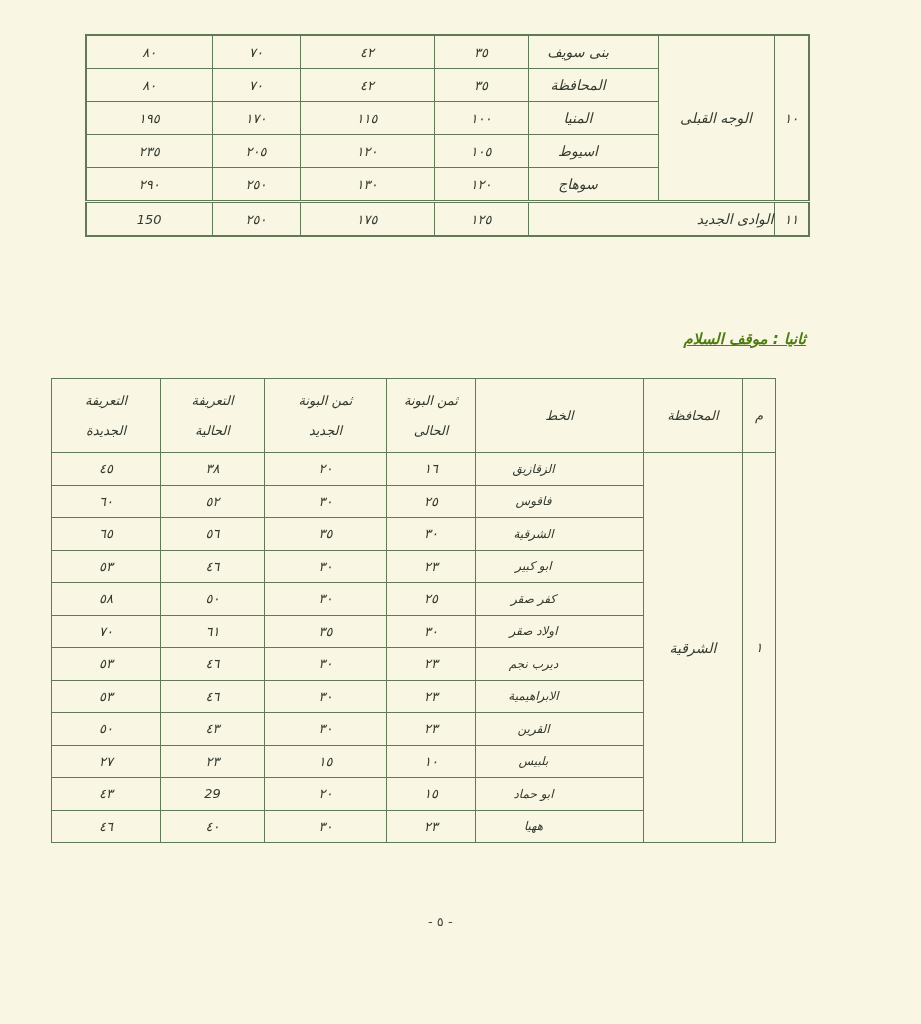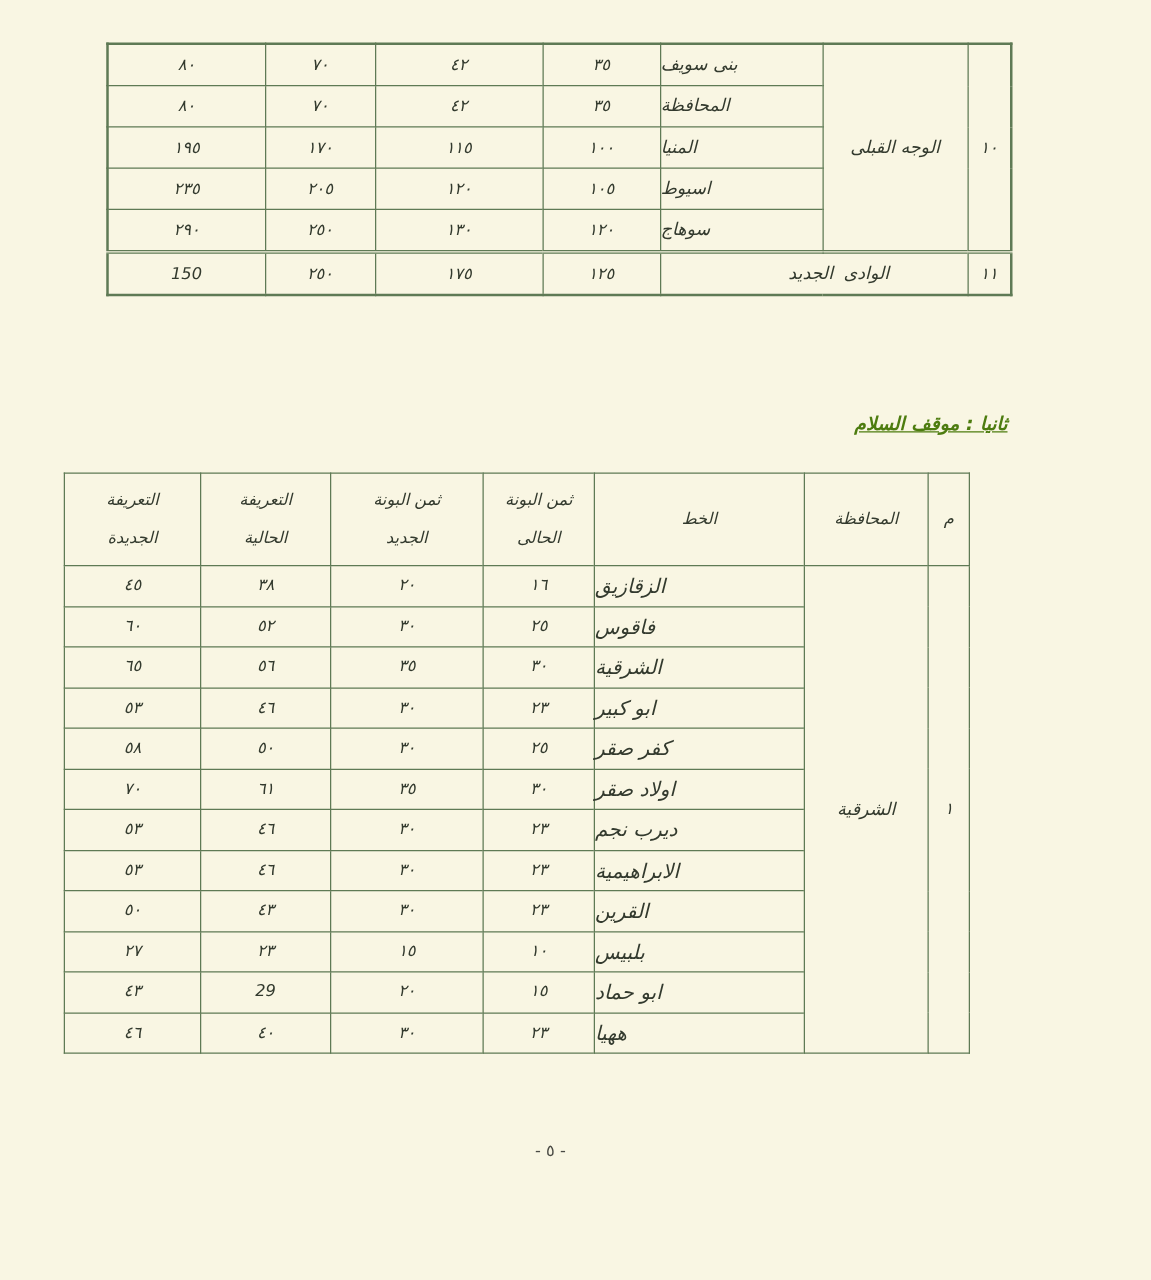--- a/index.html
+++ b/index.html
@@ -12,27 +12,27 @@
   .tbl { position:absolute; border-collapse:collapse; direction:rtl; table-layout:fixed; }
   .tbl td, .tbl th {
     border:1.6px solid #5f7a55;
     text-align:center; vertical-align:middle;
     font-size:13px; font-style:italic; font-weight:normal;
     padding:0; color:#333a2e;
   }
   #t1 { left:85px; top:34px; width:723px; border:2.5px solid #5f7a55; }
   #t1 td { height:32px; }
   #t1 tr.last td { border-top:3.5px double #5f7a55; }
-  #t1 td.name { text-align:left; padding-right:30px; font-size:14px; }
+  #t1 td.name { text-align:center; padding-right:30px; font-size:14px; }
   #t1 td.gov { font-size:14px;margin-top:28px; }
-  #t1 td.merged-name { text-align:center; padding-left:40px; font-size:14px;font-family:Liberation Mono, monospace; }
+  #t1 td.merged-name { text-align:right; padding-left:40px; font-size:14px; }
   #t2 { left:51px; top:378px; width:724px; border:1.6px solid #5f7a55; }
   #t2 th { height:73px; line-height:30px; font-size:13px; }
   #t2 td { height:31.5px; }
-  #t2 td.line { text-align:left; padding-right:52px; font-size:16px; }
+  #t2 td.line { text-align:center; padding-right:52px; font-size:12px; }
   #t2 td.gov { font-size:14px; }
   .heading {
     position:absolute; right:115px; top:330px;
     font-size:15px; font-weight:bold; font-style:italic;
     text-decoration:underline; color:#4d7c0f; direction:rtl;
   }
   .page-num {
     position:absolute; left:428px; top:914px; font-size:13px; color:#4a4a44;
     letter-spacing:4px;
   }

